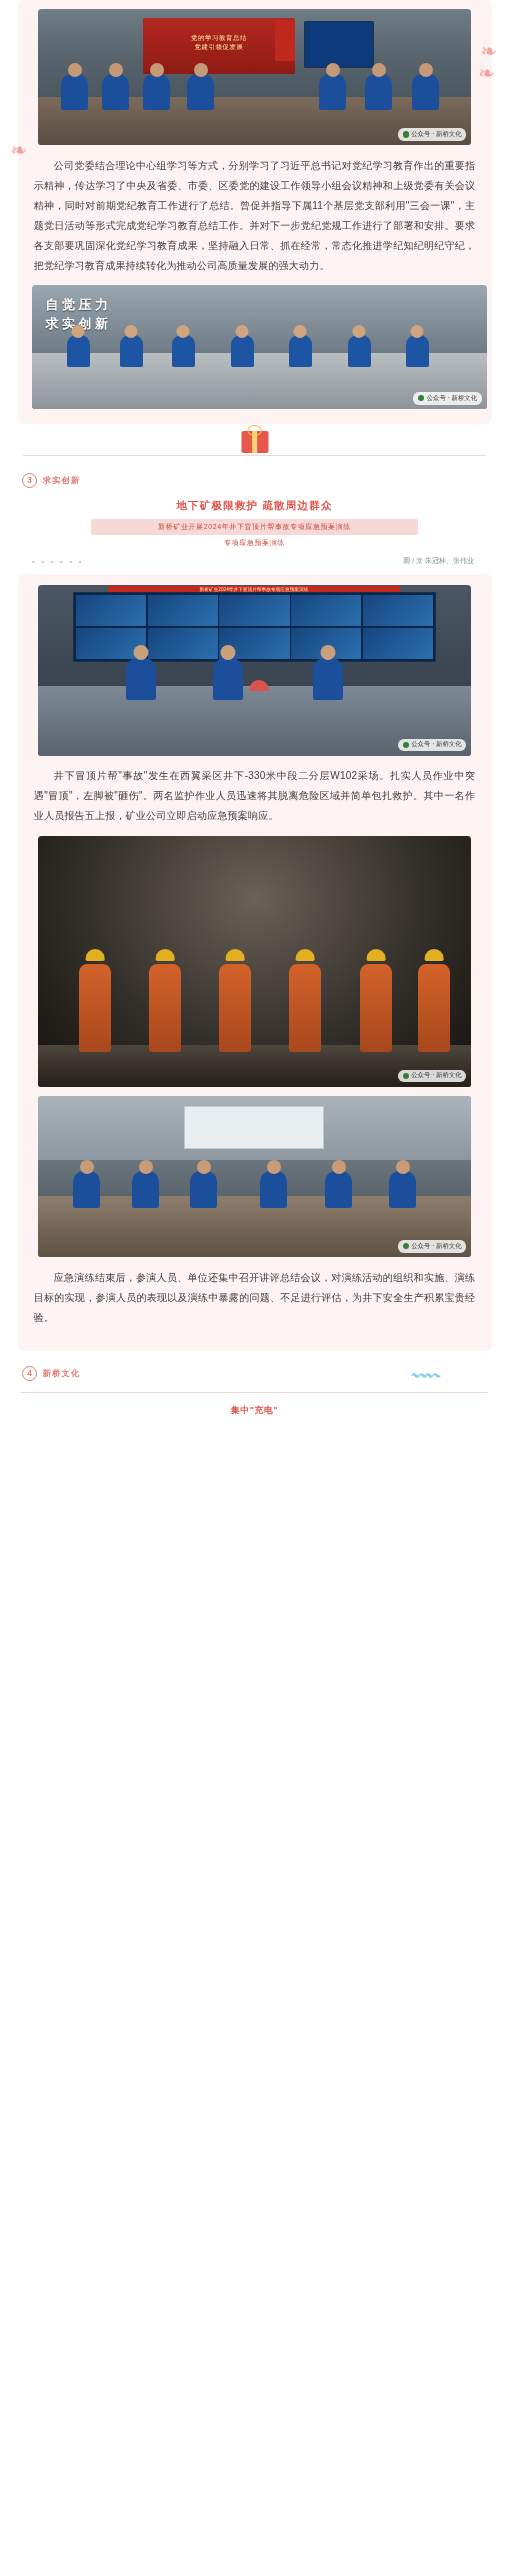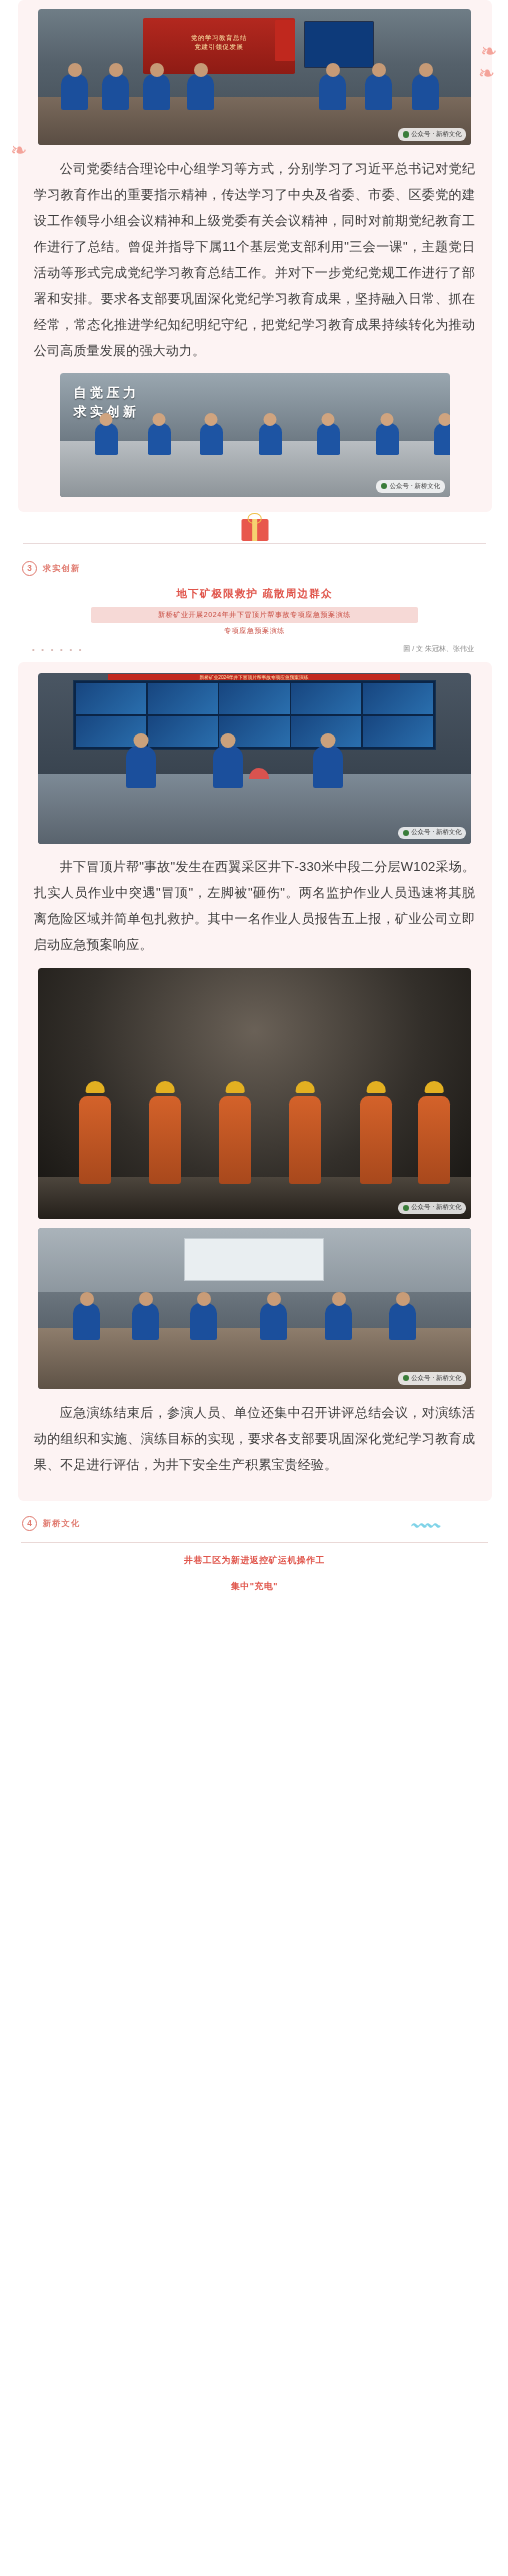--- a/index.html
+++ b/index.html
@@ -110,31 +110,31 @@
   }
   .flag {
     position: absolute;
     left: 237px; top: 10.5px;
     width: 20px; height: 41px;
     background: #c0281e;
     border-radius: 1.2px;
   }
 
   .para {
-    font-size: 13px;
+    font-size: 10px;
     line-height: 2.0;
     color: #3c3c3c;
     text-align: justify;
     text-indent: 2em;
     margin: 10.5px 2.3px 9.4px 2.3px;
     letter-spacing: 0.2px;
   }
 
   .study-photo {
-    width: 390px;
+    width: 455px;
     height: 124px;
     background: linear-gradient(180deg,#9aa7b0 0%,#6e7a84 55%,#4c5962 100%);
     position: relative;
   }
   .study-photo .slogan {
     position: absolute;
     left: 14px; top: 9.4px;
     color: #fff;
     font-size: 13px;
     font-weight: bold;
@@ -549,28 +549,27 @@
       <div class="p" style="left:152px;"></div>
       <div class="p" style="left:222px;"></div>
       <div class="p" style="left:287px;"></div>
       <div class="p" style="left:351px;"></div>
       <div class="wm">
         <span class="dot"></span>
         <span>公众号 · 新桥文化</span>
       </div>
     </div>
 
-    <p class="para">应急演练结束后，参演人员、单位还集中召开讲评总结会议，对演练活动的组织和实施、演练目标的实现，要求各支部要巩固深化党纪学习教育成果、不足进行评估，为井下安全生产积累宝贵经验。</p>
+    <p class="para">应急演练结束后，参演人员、单位还集中召开讲评总结会议，对演练活动的组织和实施、演练目标的实现，参演人员的表现以及演练中暴露的问题、不足进行评估，为井下安全生产积累宝贵经验。</p>
   </div>
 
   <div class="bottom-sec">
     <div class="sec-head">
       <div class="num-badge">4</div>
       <div class="sec-label">新桥文化</div>
       <span class="wave">〰〰</span>
     </div>
     <div class="thin-rule"></div>
-    <div class="news-title">井巷工区为新进返控矿运机操作工</div>
     <div class="news-title">集中"充电"</div>
   </div>
 
 </div>
 
 
 </body></html>

